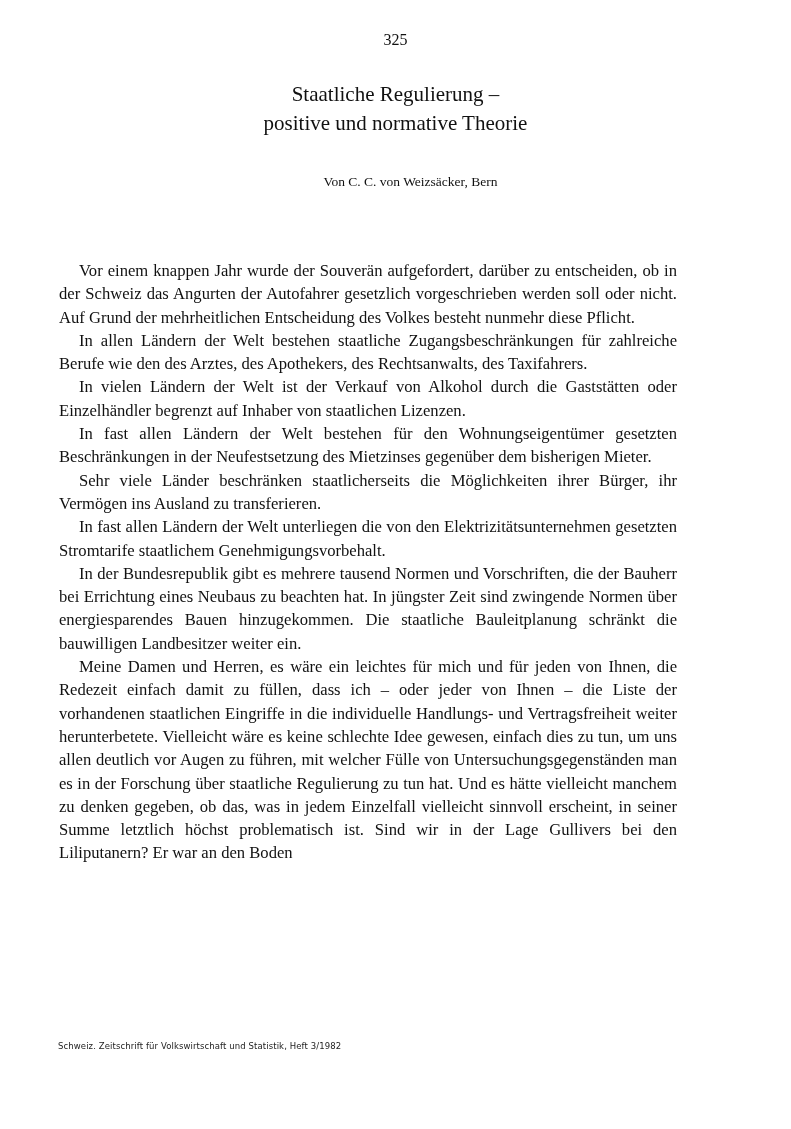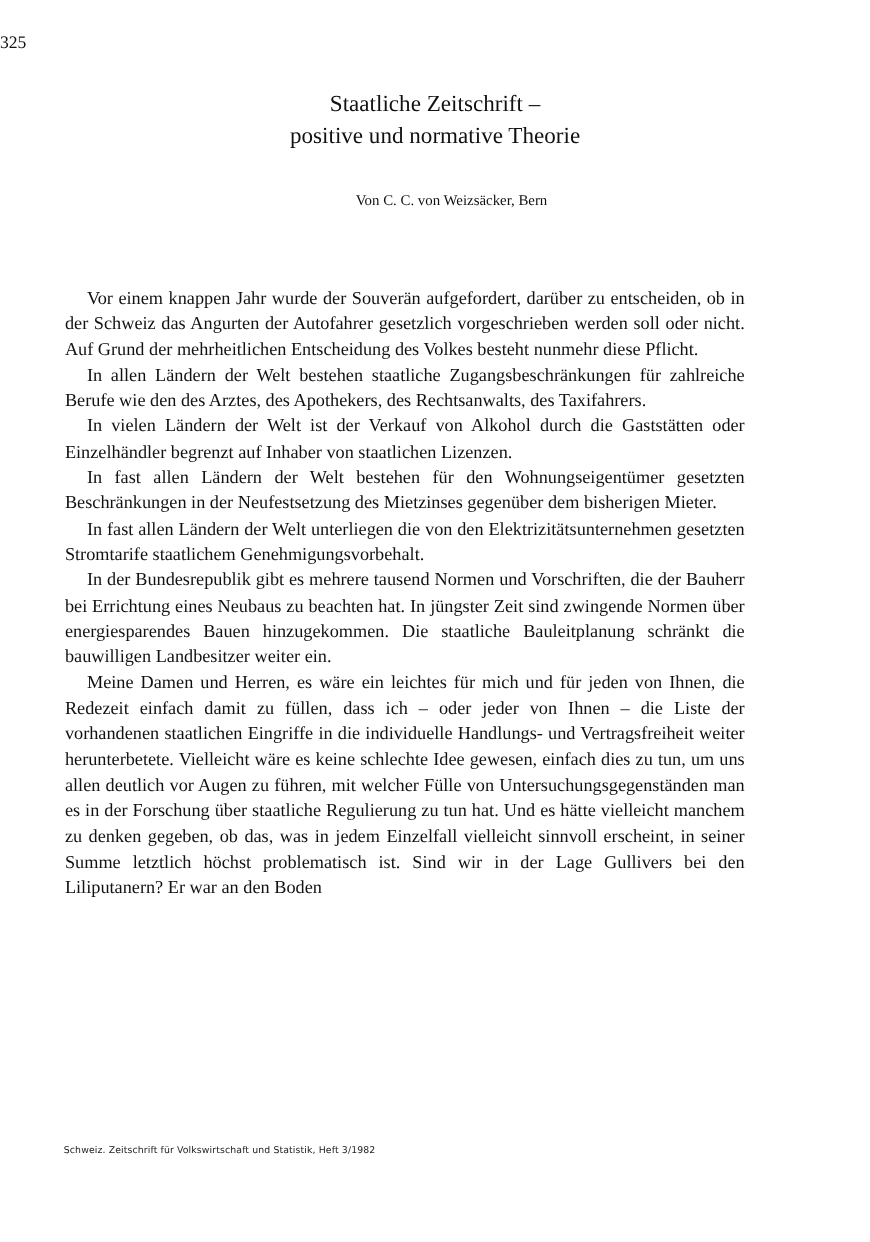--- a/index.html
+++ b/index.html
@@ -1,38 +1,39 @@
 <!DOCTYPE html>
 <html><head>
 <meta charset="utf-8">
 <style>
   html, body { margin: 0; padding: 0; background: #ffffff; }
   body { width: 791px; height: 1129px; position: relative; overflow: hidden; font-family: "Liberation Serif", "DejaVu Serif", serif; color: #111; }
-  .page-number { position: absolute; top: 31px; left: 0; width: 791px; text-align: left; font-size: 16px; }
+  .page-number { position: absolute; top: 31px; left: 0; width: 791px; text-align: center; font-size: 16px; }
   .title { position: absolute; top: 80px; left: 0; width: 791px; text-align: center; font-size: 21px; line-height: 29px; }
   .author { position: absolute; top: 174px; left: 0; width: 791px; text-align: center; font-size: 13.5px; margin-left: 15px; }
   .body-text { position: absolute; top: 259px; left: 59px; width: 618px; font-size: 16.6px; line-height: 23.3px; text-align: justify; }
   .body-text p { margin: 0; text-indent: 20px; hyphens: manual; }
   .footer { position: absolute; top: 1041px; left: 58px; font-family: "DejaVu Sans", sans-serif; font-size: 8.5px; color: #222; letter-spacing: 0.1px; text-align: right; }
 </style>
 </head>
 <body>
 
 <div class="page-number">325</div>
 
 <div class="title">
-  <div>Staatliche Zeitschrift –</div>
+  <div>Staatliche Regulierung –</div>
   <div>positive und normative Theorie</div>
 </div>
 
 <div class="author">Von C. C. von Weizsäcker, Bern</div>
 
 <div class="body-text">
   <p>Vor einem knappen Jahr wurde der Souverän aufgefordert, darüber zu entscheiden, ob in der Schweiz das Angurten der Autofahrer gesetzlich vorgeschrieben werden soll oder nicht. Auf Grund der mehrheitlichen Entscheidung des Volkes besteht nunmehr diese Pflicht.</p>
   <p>In allen Ländern der Welt bestehen staatliche Zugangsbeschränkungen für zahlreiche Berufe wie den des Arztes, des Apothekers, des Rechtsanwalts, des Taxifahrers.</p>
   <p>In vielen Ländern der Welt ist der Verkauf von Alkohol durch die Gaststätten oder Einzelhändler begrenzt auf Inhaber von staatlichen Lizenzen.</p>
   <p>In fast allen Ländern der Welt bestehen für den Wohnungseigentümer gesetzten Beschränkungen in der Neufestsetzung des Mietzinses gegenüber dem bisherigen Mieter.</p>
+  <p>Sehr viele Länder beschränken staatlicherseits die Möglichkeiten ihrer Bürger, ihr Vermögen ins Ausland zu transferieren.</p>
   <p>In fast allen Ländern der Welt unterliegen die von den Elektrizitätsunternehmen gesetzten Stromtarife staatlichem Genehmigungsvorbehalt.</p>
   <p>In der Bundesrepublik gibt es mehrere tausend Normen und Vorschriften, die der Bauherr bei Errichtung eines Neubaus zu beachten hat. In jüngster Zeit sind zwingende Normen über energiesparendes Bauen hinzugekommen. Die staatliche Bauleitplanung schränkt die bauwilligen Landbesitzer weiter ein.</p>
   <p>Meine Damen und Herren, es wäre ein leichtes für mich und für jeden von Ihnen, die Redezeit einfach damit zu füllen, dass ich – oder jeder von Ihnen – die Liste der vorhandenen staatlichen Eingriffe in die individuelle Handlungs- und Vertragsfreiheit weiter herunterbetete. Vielleicht wäre es keine schlechte Idee gewesen, einfach dies zu tun, um uns allen deutlich vor Augen zu führen, mit welcher Fülle von Untersuchungsgegenständen man es in der Forschung über staatliche Regulierung zu tun hat. Und es hätte vielleicht manchem zu denken gegeben, ob das, was in jedem Einzelfall vielleicht sinnvoll erscheint, in seiner Summe letztlich höchst problematisch ist. Sind wir in der Lage Gullivers bei den Liliputanern? Er war an den Boden</p>
 </div>
 
 <div class="footer">Schweiz. Zeitschrift für Volkswirtschaft und Statistik, Heft 3/1982</div>
 
 </body></html>

